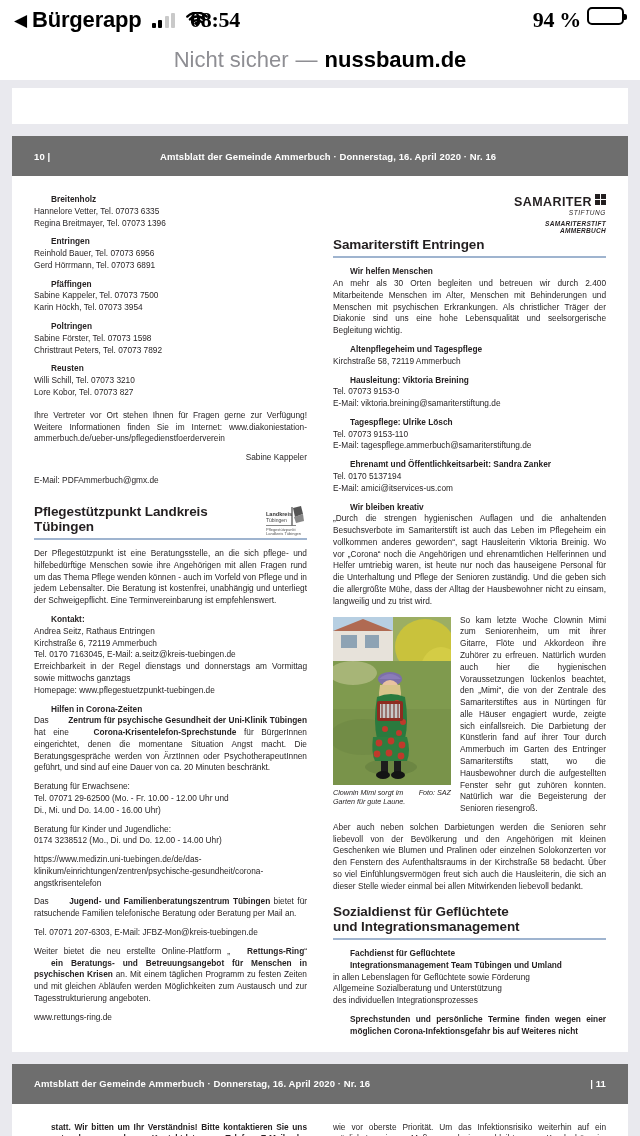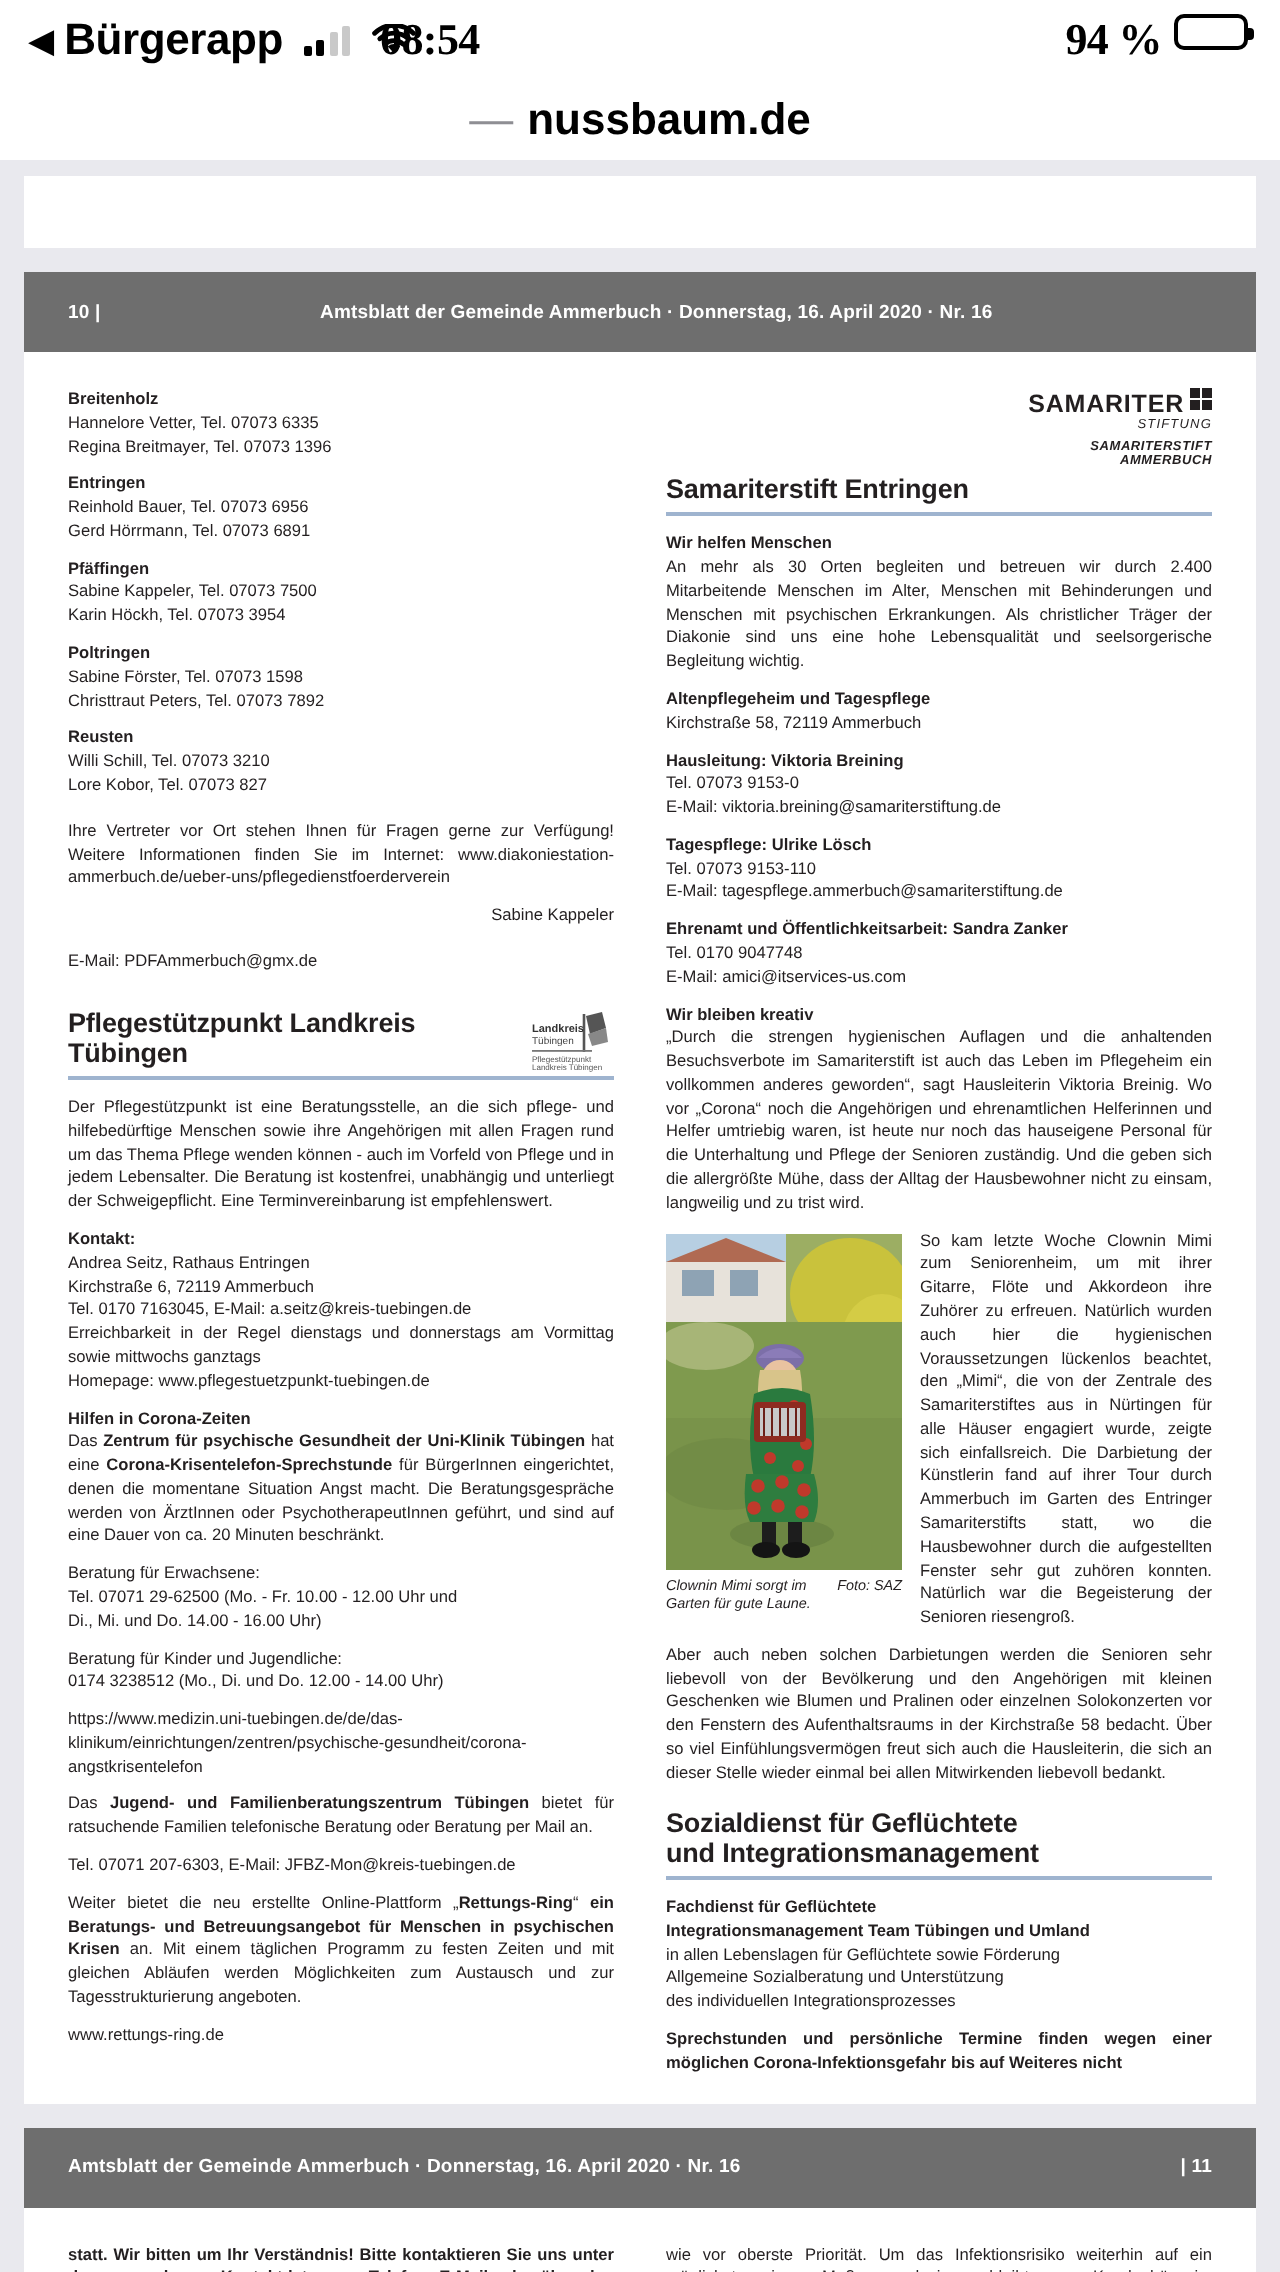--- a/index.html
+++ b/index.html
@@ -77,21 +77,21 @@
 
   .cols {
     display: flex; gap: 26px;
     padding: 18px 22px 14px 22px;
     color: #231f20;
   }
   .col { width: 50%; }
 
   
   .t { font-size: 8.3px; line-height: 1.42; }
-  .b { font-weight: 700; }
+  .b { font-weight: 700; margin-left: 17px; }
   .just { text-align: justify; }
   .gap-s { height: 7px; }
   .gap-m { height: 11px; }
   .gap-l { height: 16px; }
   .sig-right { text-align: right; }
 
   .sec-title {
     font-size: 13.5px; font-weight: 700; letter-spacing: -0.1px;
     padding-bottom: 4px;
   }
@@ -150,20 +150,21 @@
   <div class="sb-center">
     <span class="clock">08:54</span>
   </div>
   <div class="sb-right">
     <span class="batt-pct">94 %</span>
     <span class="batt"><span class="fill"></span></span>
   </div>
 </div>
 
 <div class="urlbar">
+  <span class="url-insecure">Nicht sicher</span>
   <span class="url-dash">—</span>
   <span class="url-host">nussbaum.de</span>
 </div>
 
 <div class="webview">
   <div class="pad-top"></div>
   <div class="sheet-white-strip"></div>
   <div class="page-spacer"></div>
 
   <div class="page">
@@ -301,21 +302,21 @@
         </div>
         <div class="gap-s"></div>
         <div>
           <div class="t b">Tagespflege: Ulrike Lösch</div>
           <div class="t">Tel. 07073 9153-110</div>
           <div class="t">E-Mail: tagespflege.ammerbuch@samariterstiftung.de</div>
         </div>
         <div class="gap-s"></div>
         <div>
           <div class="t b">Ehrenamt und Öffentlichkeitsarbeit: Sandra Zanker</div>
-          <div class="t">Tel. 0170 9047748</div>
+          <div class="t">Tel. 0170 5137194</div>
           <div class="t">E-Mail: amici@itservices-us.com</div>
         </div>
 
         <div class="gap-s"></div>
         <div class="t b">Wir bleiben kreativ</div>
         <div class="t just">„Durch die strengen hygienischen Auflagen und die anhaltenden Besuchsverbote im Samariterstift ist auch das Leben im Pflegeheim ein vollkommen anderes geworden“, sagt Hausleiterin Viktoria Breinig. Wo vor „Corona“ noch die Angehörigen und ehrenamtlichen Helferinnen und Helfer umtriebig waren, ist heute nur noch das hauseigene Personal für die Unterhaltung und Pflege der Senioren zuständig. Und die geben sich die allergrößte Mühe, dass der Alltag der Hausbewohner nicht zu einsam, langweilig und zu trist wird.</div>
 
         <div class="gap-s"></div>
 
         <div class="clearfix">

